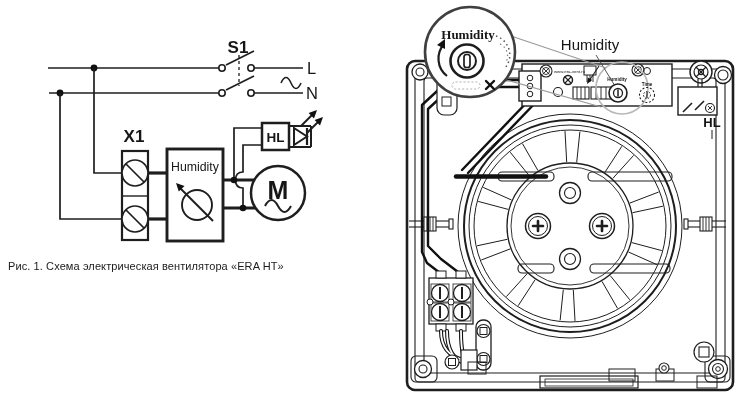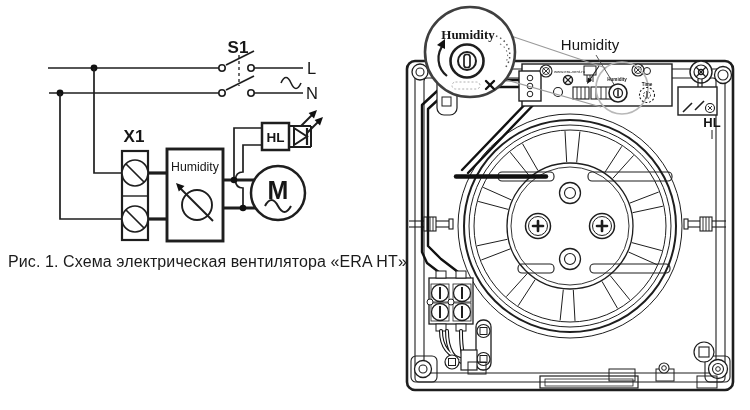--- a/index.html
+++ b/index.html
@@ -1,21 +1,21 @@
 <!DOCTYPE html>
 <html><head>
 <meta charset="utf-8">
 <style>
   html,body{margin:0;padding:0;background:#ffffff;}
   body{width:750px;height:410px;position:relative;overflow:hidden;
        font-family:"Liberation Sans",sans-serif;color:#1b1b1b;}
   .abs{position:absolute;}
   svg{display:block;}
   svg text{fill:#161616;font-family:"Liberation Sans",sans-serif;}
-  .caption{position:absolute;left:8px;top:253px;font-size:16px;color:#1b1b1b;
+  .caption{position:absolute;left:8px;top:260px;font-size:11px;color:#1b1b1b;
            letter-spacing:.1px;white-space:nowrap;}
   
   .s{stroke:#1e1e1e;fill:none;}
   .w{stroke:#1e1e1e;fill:#ffffff;}
   .blk{fill:#111;stroke:none;}
 </style>
 </head>
 <body>
 
 <svg class="abs" style="left:0;top:0" width="375" height="250" viewBox="0 0 375 250">

